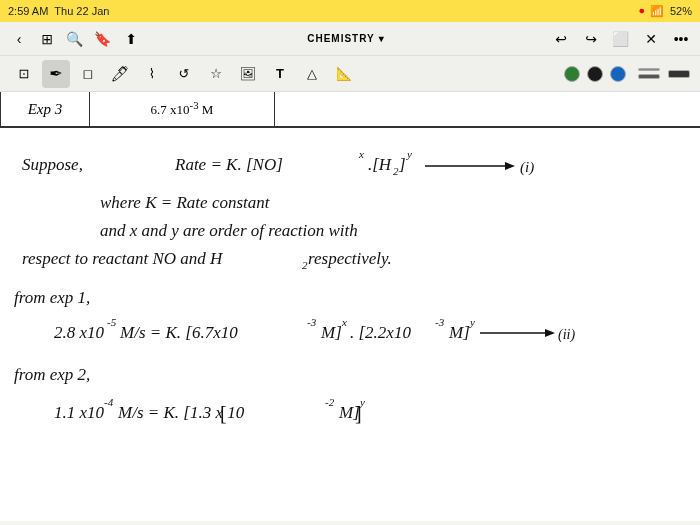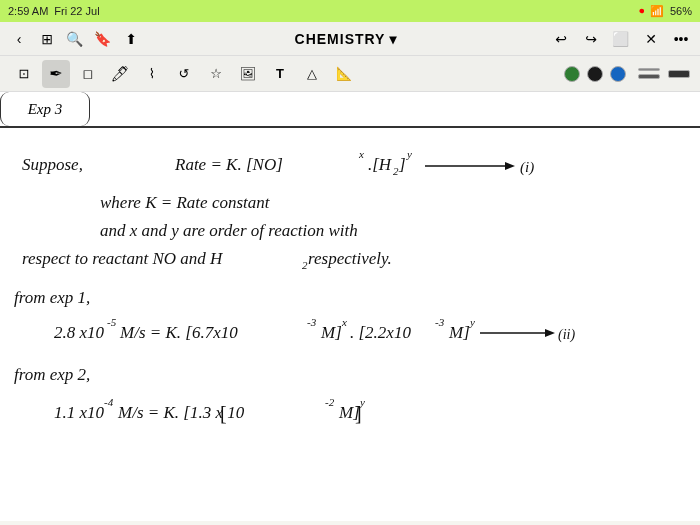--- a/index.html
+++ b/index.html
@@ -9,21 +9,21 @@
       height: 525px;
       overflow: hidden;
       background: #f5f5f0;
       font-family: Arial, sans-serif;
       position: relative;
     }
 
     
     #status-bar {
       height: 22px;
-      background: #bef264;
+      background: #fde047;
       display: flex;
       align-items: center;
       justify-content: space-between;
       padding: 0 8px;
       font-size: 11px;
       color: #222;
     }
     .status-left { display: flex; gap: 6px; align-items: center; }
     .status-right { display: flex; gap: 6px; align-items: center; }
 
@@ -32,21 +32,21 @@
       height: 34px;
       background: #f0f0ec;
       display: flex;
       align-items: center;
       justify-content: space-between;
       padding: 0 8px;
       border-bottom: 1px solid #ddd;
     }
     .toolbar-left { display: flex; gap: 6px; align-items: center; }
     .toolbar-center {
-      font-size: 14px;
+      font-size: 10px;
       font-weight: bold;
       letter-spacing: 1px;
       display: flex;
       align-items: center;
       gap: 4px;
     }
     .toolbar-right { display: flex; gap: 8px; align-items: center; }
     .tb-icon {
       width: 22px;
       height: 22px;
@@ -105,21 +105,20 @@
       border-bottom: 2px solid #333;
       background: #fff;
     }
     .table-cell {
       border-right: 1.5px solid #333;
       display: flex;
       align-items: center;
       justify-content: center;
       font-size: 13px;
       font-family: 'Georgia', serif;
-      border-radius: 9px;
     }
     .table-cell:first-child {
       border-left: 1.5px solid #333;
     }
 
     
     #handwriting-canvas {
       width: 700px;
       height: 393px;
       background: #fff;
@@ -135,26 +134,26 @@
       width: 100%;
       height: 100%;
     }
   </style>
 </head>
 <body>
 
 <div id="status-bar">
   <div class="status-left">
     <span>2:59 AM</span>
-    <span>Fri 22 Jul</span>
+    <span>Thu 22 Jan</span>
   </div>
   <div class="status-right">
     <span style="color:red;font-size:10px;">⏺</span>
     <span>📶</span>
-    <span>56%</span>
+    <span>52%</span>
   </div>
 </div>
 
 <div id="top-toolbar">
   <div class="toolbar-left">
     <div class="tb-icon">‹</div>
     <div class="tb-icon">⊞</div>
     <div class="tb-icon">🔍</div>
     <div class="tb-icon">🔖</div>
     <div class="tb-icon">⬆</div>
@@ -196,20 +195,23 @@
   </div>
   <div style="margin-left:4px; display:flex; align-items:center;">
     <div class="color-rect" style="height:8px; background:#333; width:22px;"></div>
   </div>
 </div>
 
 <div id="table-area">
   <div class="table-cell" style="width:90px; font-style:italic; font-size:15px;">
     <span>Exp 3</span>
   </div>
+  <div class="table-cell" style="width:185px; font-size:13px;">
+    <span>6.7 x10<sup>-3</sup> M</span>
+  </div>
 </div>
 
 <div id="handwriting-canvas">
   <svg id="hw-svg" xmlns="http://www.w3.org/2000/svg" viewBox="0 0 700 393">
     
     <rect width="700" height="393" fill="white"></rect>
 
      (i) --&gt;
     
     <text x="22" y="42" font-family="Georgia, serif" font-size="17" fill="#111" font-style="italic">Suppose,</text>

